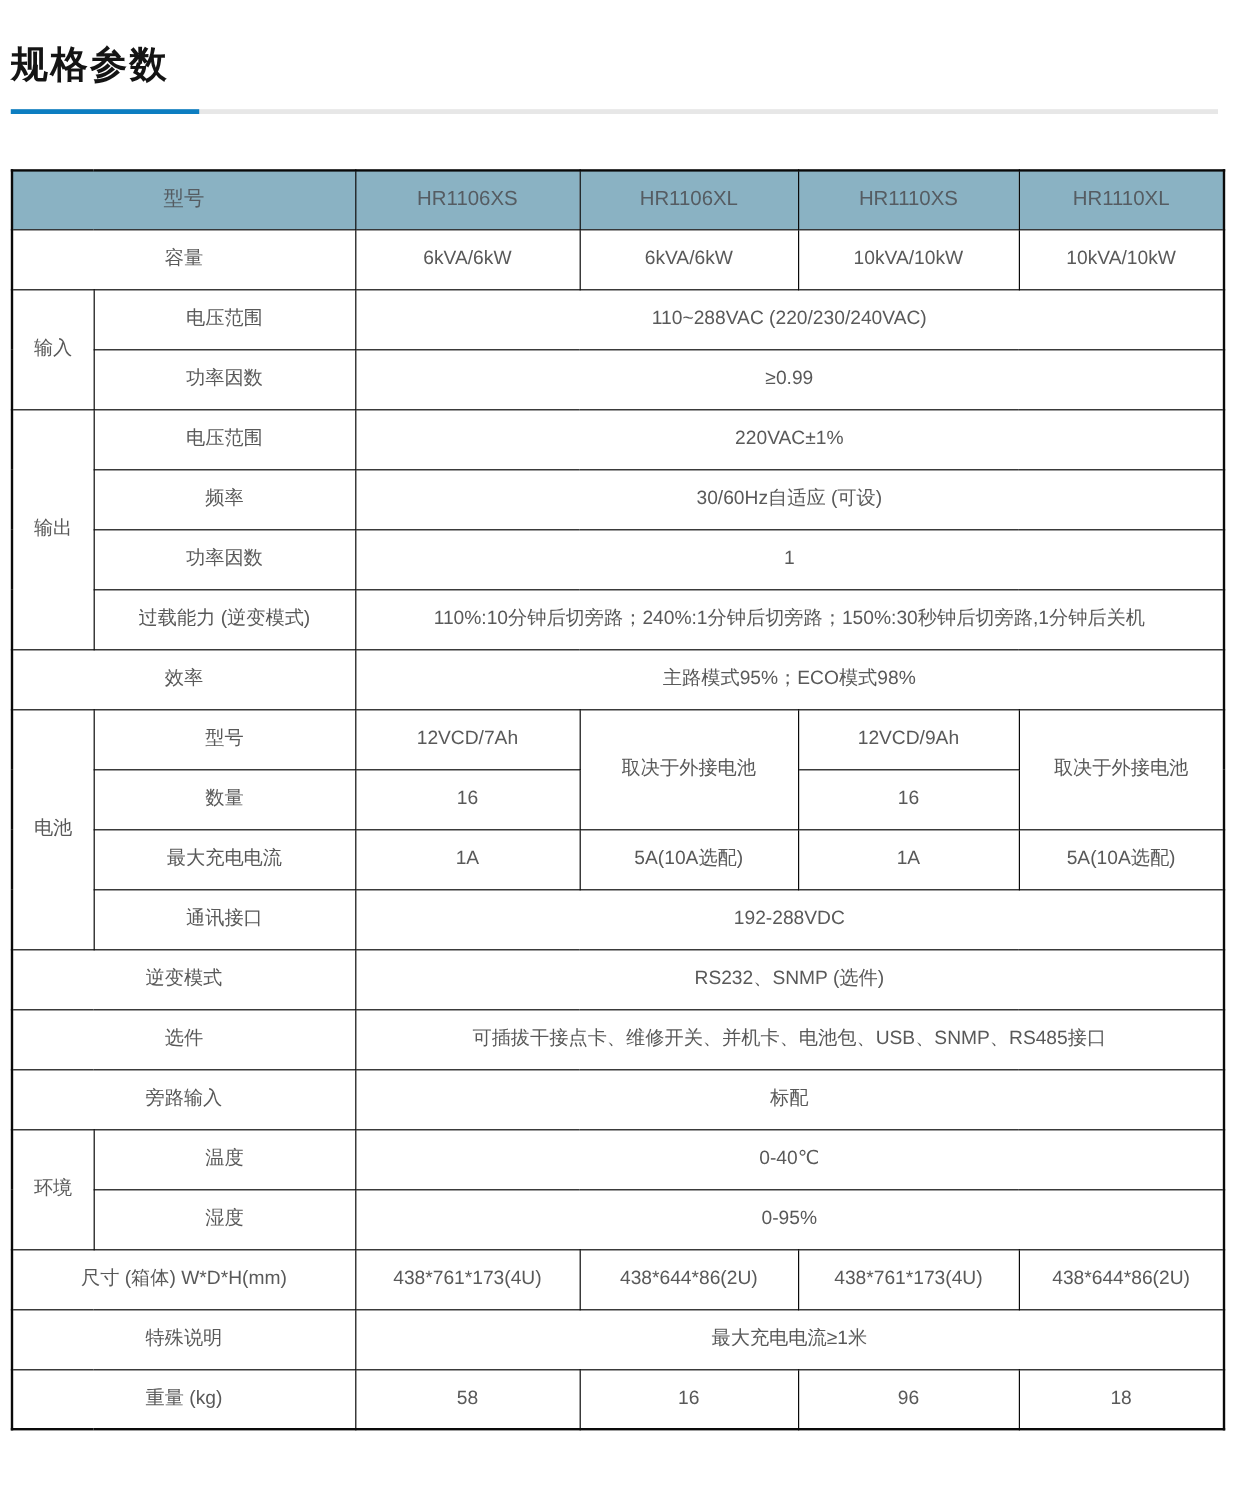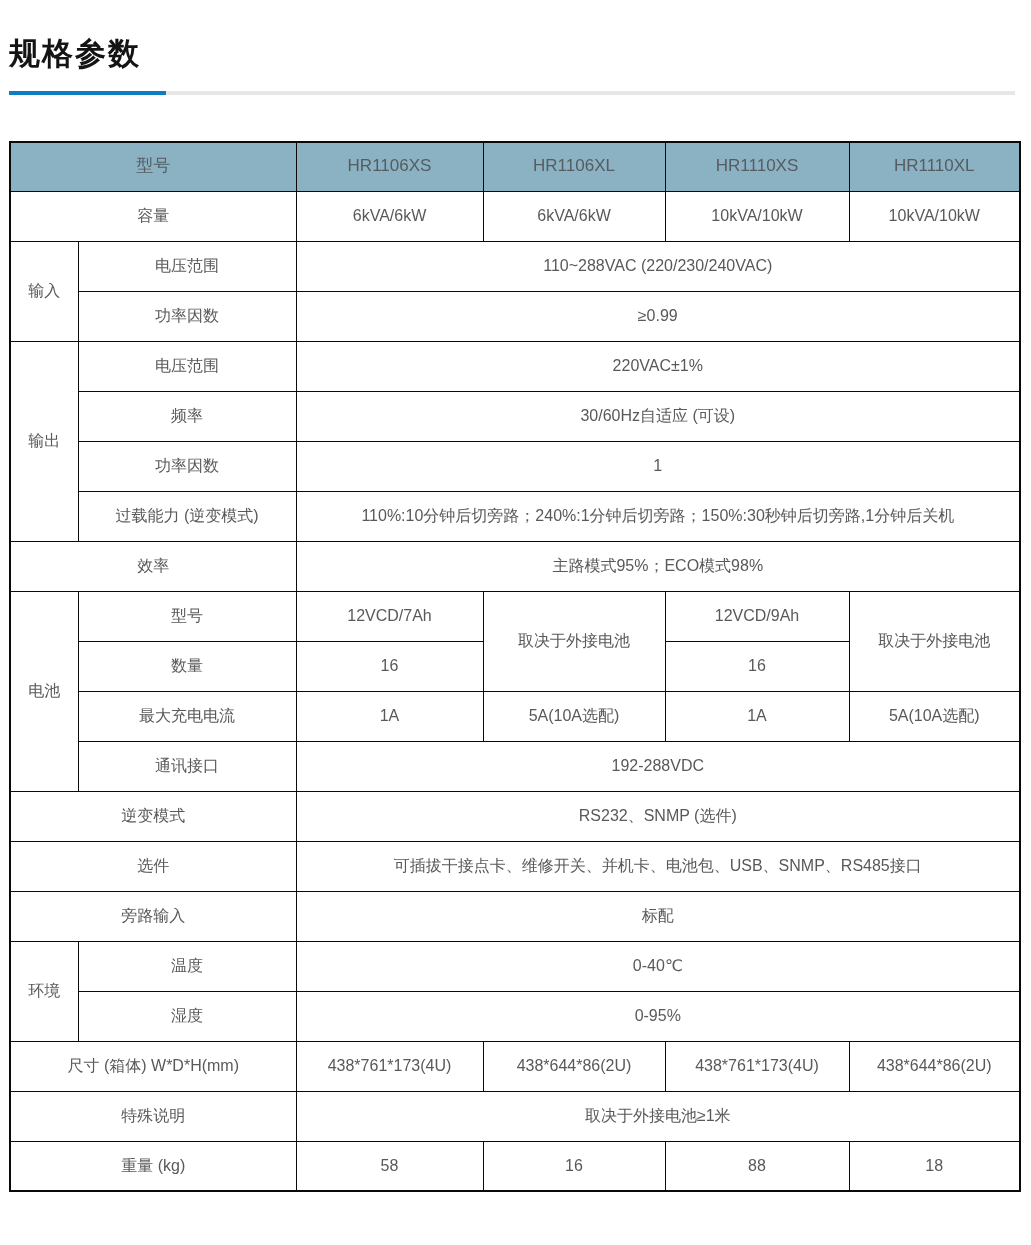--- a/index.html
+++ b/index.html
@@ -188,26 +188,26 @@
       <tr>
         <td colspan="2">尺寸 (箱体) W*D*H(mm)</td>
         <td>438*761*173(4U)</td>
         <td>438*644*86(2U)</td>
         <td>438*761*173(4U)</td>
         <td>438*644*86(2U)</td>
       </tr>
 
       <tr>
         <td colspan="2">特殊说明</td>
-        <td colspan="4">取决于外接电池≥1米</td>
+        <td colspan="4">最大充电电流≥1米</td>
       </tr>
 
       <tr>
         <td colspan="2">重量 (kg)</td>
         <td>58</td>
         <td>16</td>
-        <td>88</td>
+        <td>96</td>
         <td>18</td>
       </tr>
 
     </tbody>
   </table>
 </div>
 
 </body></html>

